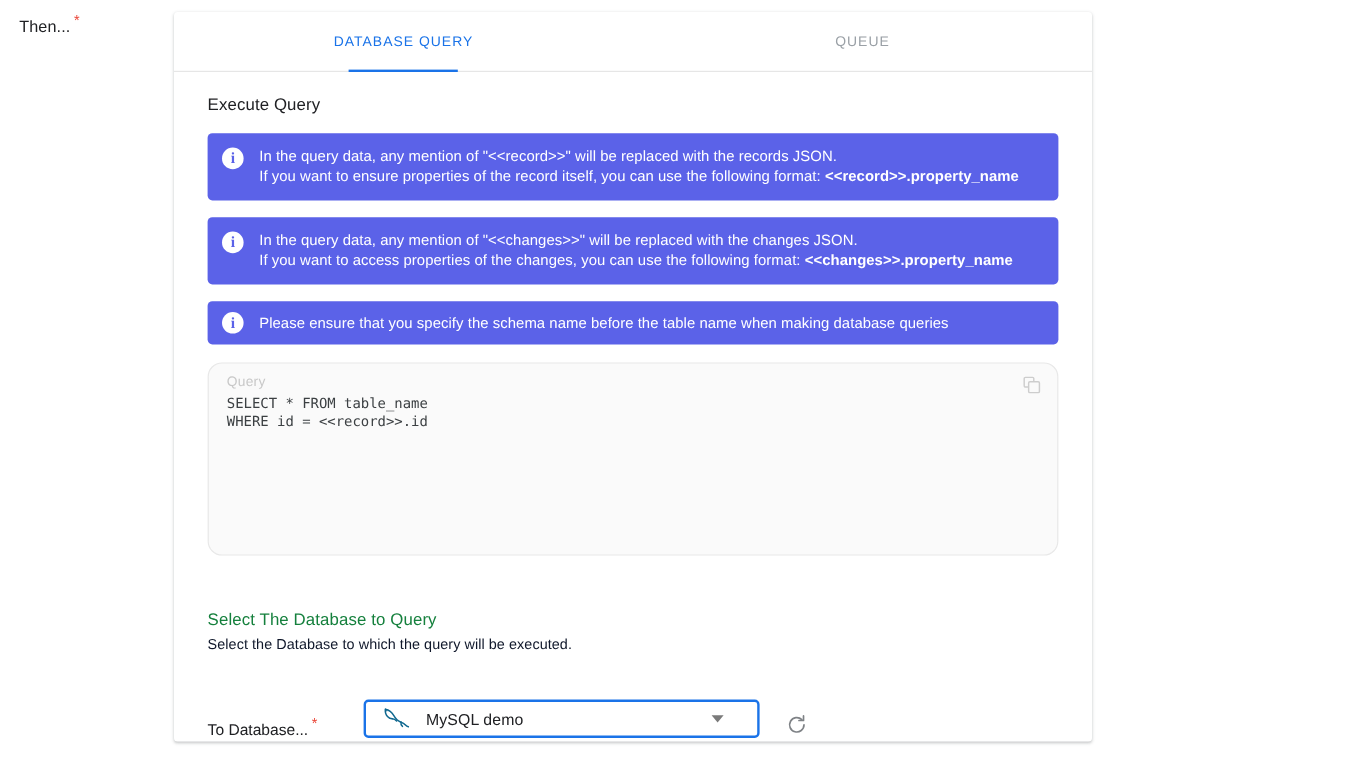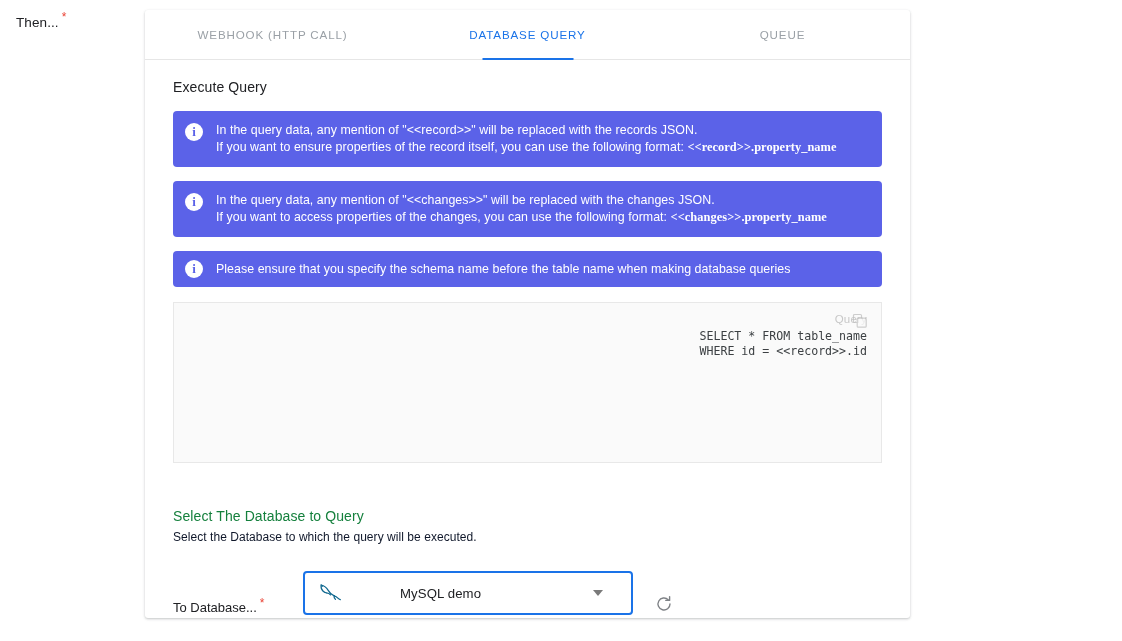--- a/index.html
+++ b/index.html
@@ -128,33 +128,32 @@
     margin-top: 1px;
     user-select: none;
   }
   .banner.single .banner-icon { margin-top: 0; }
   .banner-text {
     font-size: 12.4px;
     line-height: 17px;
     letter-spacing: .05px;
   }
   .banner-text .line { display: block; }
-  .banner-text b { font-weight: bold; font-family: Liberation Serif, serif; }
+  .banner-text b { font-weight: bold; }
 
   
   .query-box {
     position: relative;
     margin-top: 15px;
     height: 161px;
     background: #fafafa;
     border: 1px solid #e8e8e8;
-    border-radius: 0;
+    border-radius: 12px;
     box-sizing: border-box;
     padding: 10px 14px 28px 15px;
-    text-align: right;
   }
   .query-label {
     font-size: 11.5px;
     color: #c8c8c8;
     letter-spacing: .2px;
     margin-bottom: 4px;
   }
   .query-code {
     font-family: "DejaVu Sans Mono", "Liberation Mono", monospace;
     font-size: 11.6px;
@@ -196,31 +195,30 @@
   }
   .db-row-label {
     font-size: 13px;
     color: #202124;
     width: 130px;
     flex: 0 0 auto;
     white-space: nowrap;
   }
   .db-select {
     width: 330px;
-    height: 44px;
+    height: 32px;
     border: 2px solid #1a73e8;
     border-radius: 4px;
     box-sizing: border-box;
     display: flex;
     align-items: center;
     padding: 0 24px 0 12px;
     background: #ffffff;
     cursor: pointer;
     position: relative;
-    gap: 45px;
   }
   .db-logo {
     flex: 0 0 auto;
     width: 26px;
     height: 26px;
     margin-right: 12px;
     display: flex;
     align-items: center;
     justify-content: center;
   }
@@ -253,23 +251,20 @@
 </head>
 <body>
 
 <div class="then-label">
   <span>Then...</span><span class="req-star">*</span>
 </div>
 
 <div class="card">
 
   <div class="tabs">
-    <div class="tab">
-      <span>WEBHOOK (HTTP CALL)</span>
-    </div>
     <div class="tab active">
       <span>DATABASE QUERY</span>
     </div>
     <div class="tab">
       <span>QUEUE</span>
     </div>
   </div>
 
   <div class="body">
 

